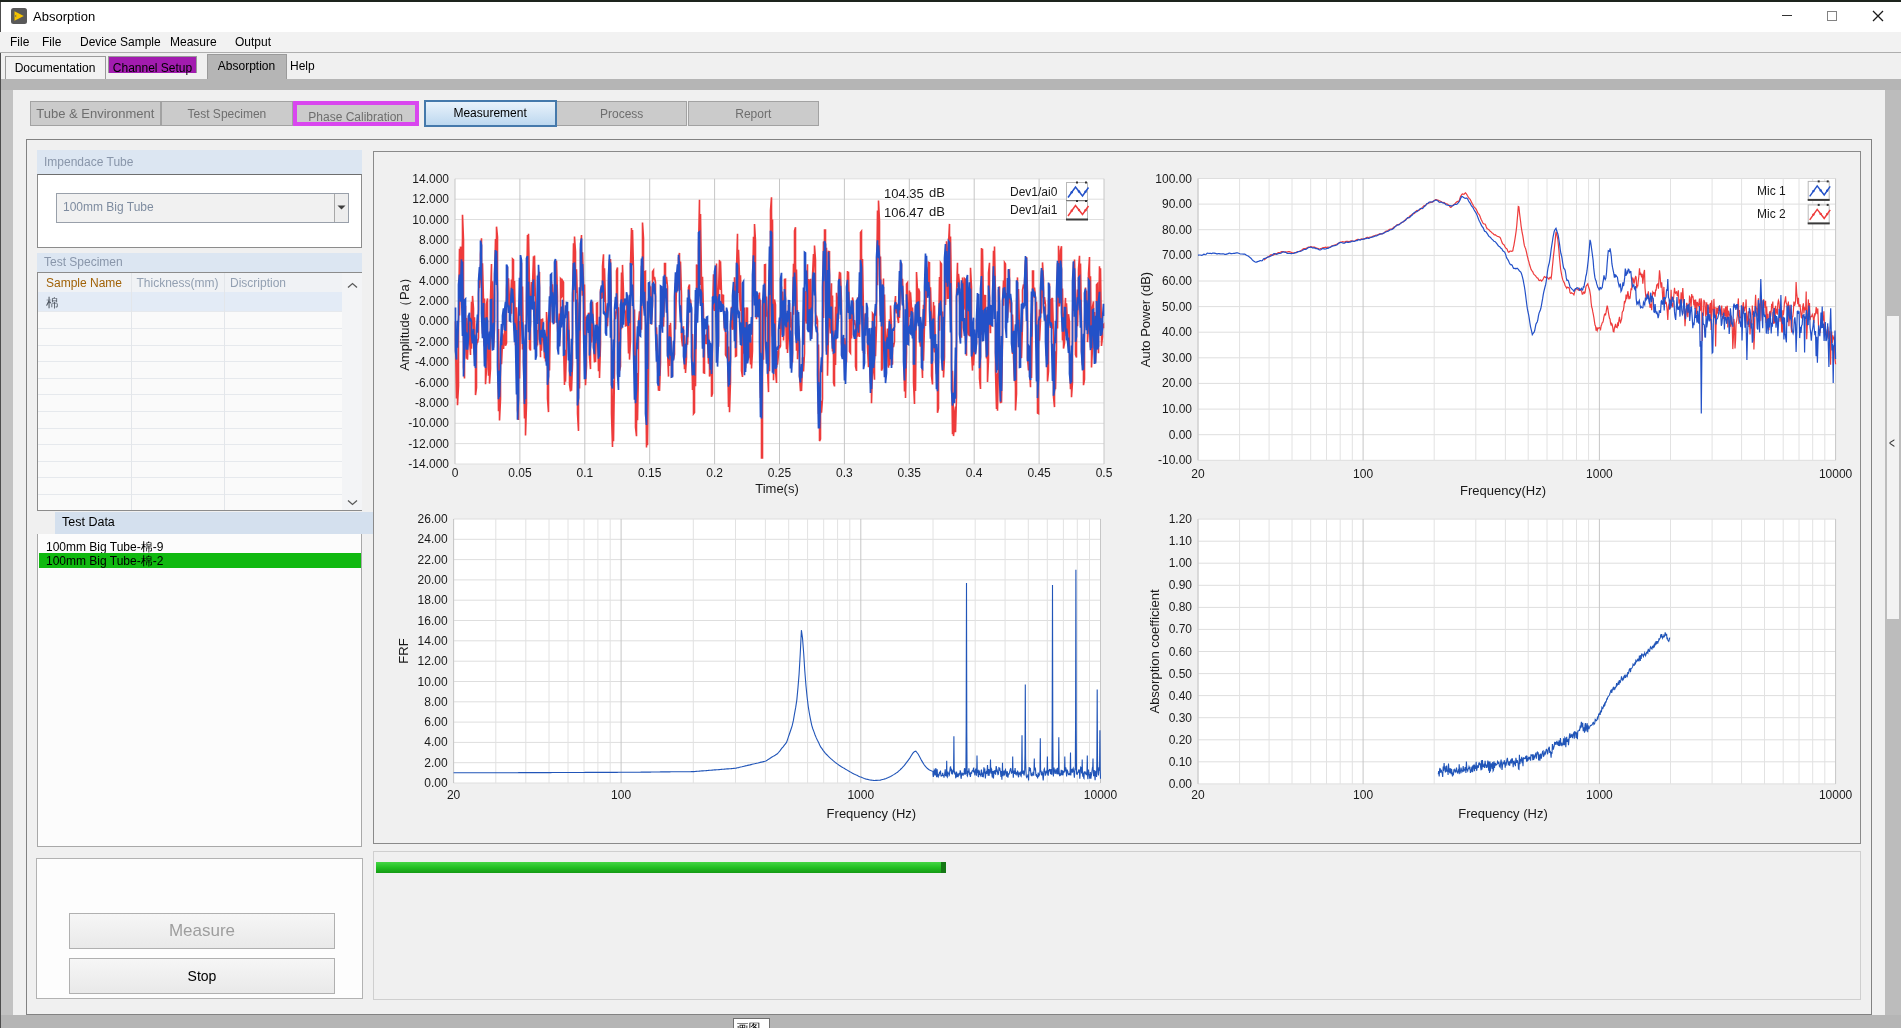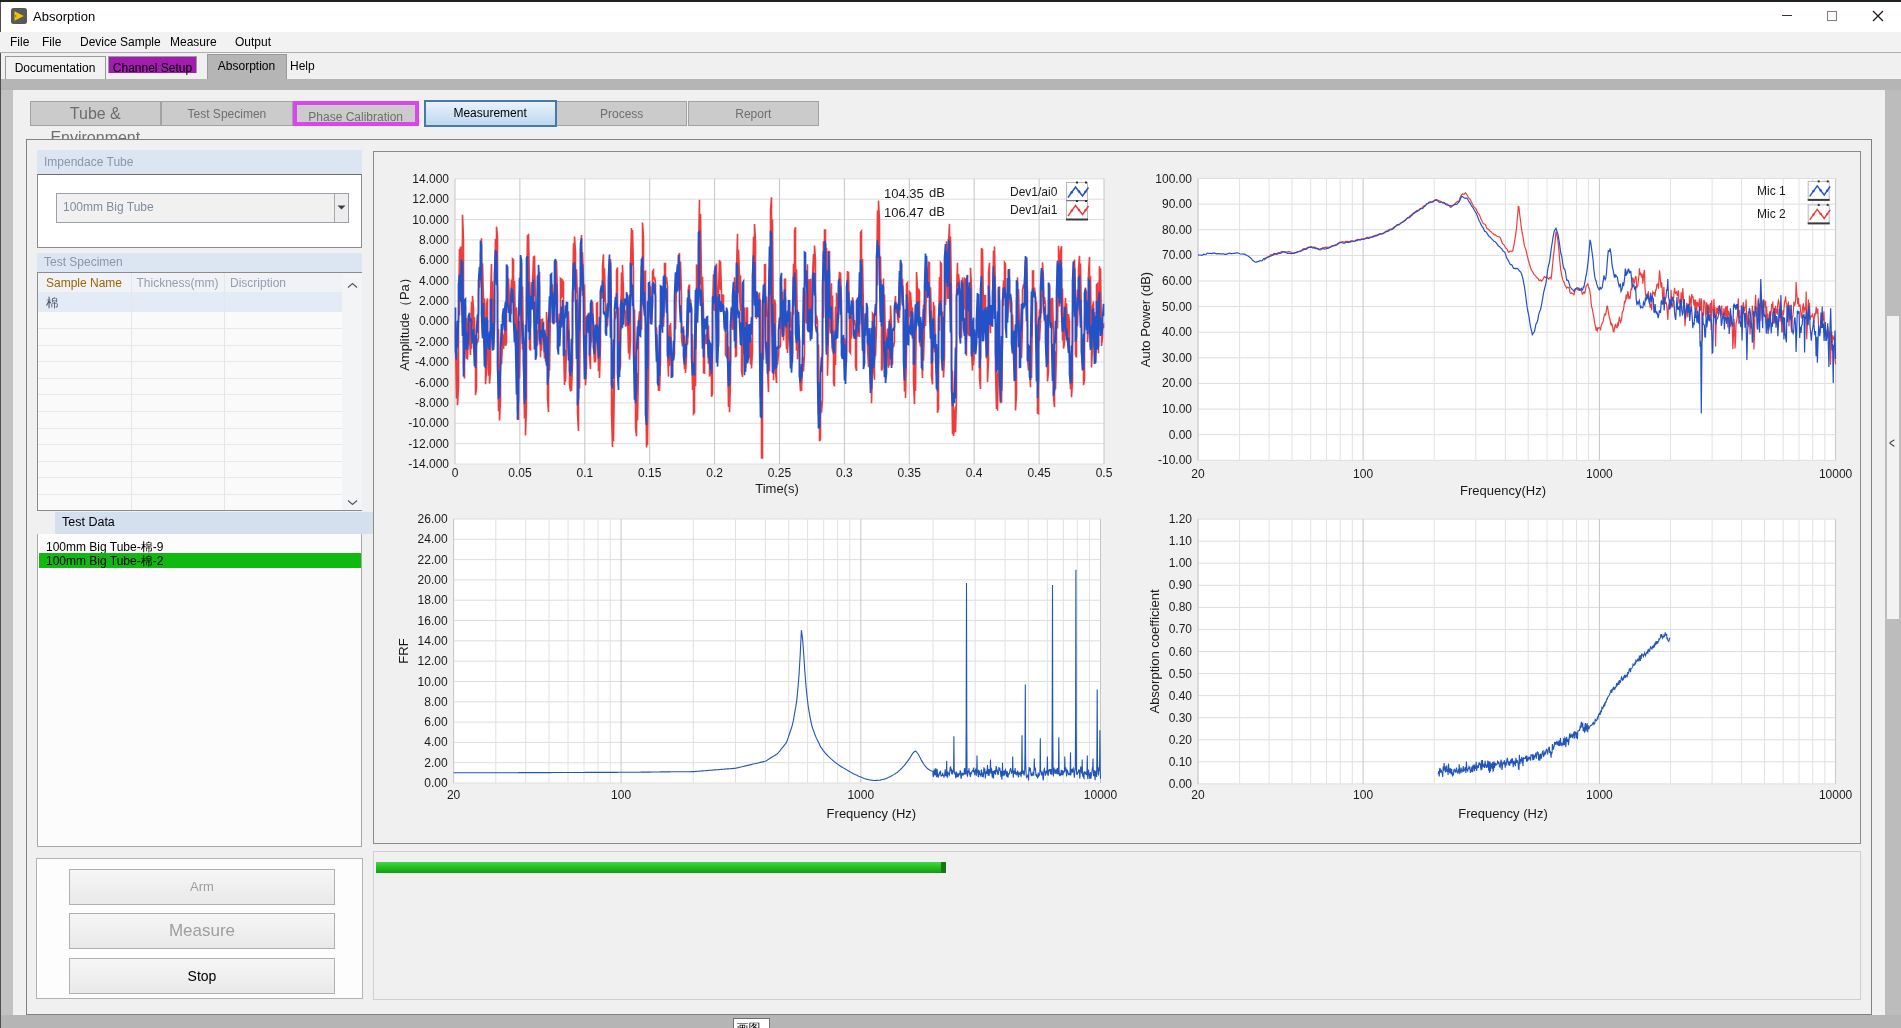--- a/index.html
+++ b/index.html
@@ -34,21 +34,21 @@
 
 <div class="abs" style="left:4.5px;top:56px;width:101px;height:23px;background:#f2f2f2;border:1px solid #9a9a9a;border-bottom:none;font-size:12px;text-align:center;line-height:22px;">Documentation</div>
 <div class="abs" style="left:108px;top:56px;width:89px;height:17px;background:#a21caf;border:1px solid #9a9a9a;border-bottom:none;font-size:12px;text-align:center;line-height:22px;">Channel Setup</div>
 <div class="abs" style="left:206.5px;top:54px;width:80px;height:25px;background:#b5b5b5;border:1px solid #9a9a9a;border-bottom:none;font-size:12px;text-align:center;line-height:23px;">Absorption</div>
 
 <div class="abs" style="left:1px;top:79px;width:1900px;height:10.5px;background:#b5b5b5;"></div>
 <div class="abs" style="left:1px;top:89.5px;width:12.3px;height:938.5px;background:#c2c2c2;"></div>
 <div class="abs" style="left:1884.7px;top:89.5px;width:16.3px;height:938.5px;background:#bcbcbc;"></div>
 <div class="abs" style="left:1px;top:1015.2px;width:1900px;height:12.8px;background:#b5b5b5;"></div>
 
-<div class="abs" style="left:29.5px;top:100.8px;width:131.6px;height:25.6px;background:#cbcbcb;border:1px solid #a2a2a2;font-size:16px;color:#6e6e6e;text-align:center;line-height:24px;">Tube &amp; Environment</div>
+<div class="abs" style="left:29.5px;top:100.8px;width:131.6px;height:25.6px;background:#cbcbcb;border:1px solid #a2a2a2;font-size:13px;color:#6e6e6e;text-align:center;line-height:24px;">Tube &amp; Environment</div>
 <div class="abs" style="left:161.1px;top:100.8px;width:131.6px;height:25.6px;background:#cbcbcb;border:1px solid #a2a2a2;font-size:12px;color:#6e6e6e;text-align:center;line-height:24px;">Test Specimen</div>
 <div class="abs" style="left:292.7px;top:100.8px;width:126px;height:25.6px;background:#cbcbcb;border:4px solid #d946ef;font-size:12px;color:#6e6e6e;text-align:center;line-height:24px;">Phase Calibration</div>
 <div class="abs" style="left:423.6px;top:100.3px;width:133.0px;height:26.7px;background:linear-gradient(#e9f2fb,#bdd8ef);border:2px solid #4579ab;font-size:12px;color:#000;text-align:center;line-height:23px;z-index:3;">Measurement</div>
 <div class="abs" style="left:555.9px;top:100.8px;width:131.6px;height:25.6px;background:#cbcbcb;border:1px solid #a2a2a2;font-size:12px;color:#6e6e6e;text-align:center;line-height:24px;">Process</div>
 <div class="abs" style="left:687.5px;top:100.8px;width:131.6px;height:25.6px;background:#cbcbcb;border:1px solid #a2a2a2;font-size:12px;color:#6e6e6e;text-align:center;line-height:24px;">Report</div>
 
 <div class="abs" style="left:25.8px;top:138.7px;width:1846.5px;height:876.5px;background:#f0f0f0;border:1px solid #828282;"></div>
 
 <div class="abs" style="left:37px;top:150.4px;width:325px;height:40px;background:#dce6f2;font-size:12px;color:#8996aa;line-height:24px;padding-left:7px;">Impendace Tube</div>
 <div class="abs" style="left:37px;top:174.4px;width:325px;height:74px;background:#fff;border:1px solid #8c8c8c;border-top-color:#6e6e6e;"></div>
@@ -92,21 +92,20 @@
 
 <div class="abs" style="left:37px;top:512.2px;width:325px;height:21.8px;background:#d4e0ee;font-size:12.5px;color:#000;line-height:21px;padding-left:7px;margin-left:18px;">Test Data</div>
 <div class="abs" style="left:37px;top:534px;width:325px;height:313px;background:#fcfcfc;border:1px solid #a8a8a8;border-top:none;">
   <div class="abs" style="left:8px;top:5px;font-size:12px;color:#000;">100mm Big Tube-棉-9</div>
   <div class="abs" style="left:0.5px;top:19px;width:322px;height:14.5px;background:#10b910;">
     <div class="abs" style="left:7.5px;top:0px;font-size:12px;color:#000;">100mm Big Tube-棉-2</div>
   </div>
 </div>
 
 <div class="abs" style="left:36px;top:857.9px;width:326.5px;height:141.6px;background:#fdfdfd;border:1px solid #b2b2b2;">
-  <div class="abs" style="left:32px;top:10.3px;width:266px;height:35.4px;background:linear-gradient(#f6f6f6,#e9e9e9);border:1px solid #b0b0b0;font-size:13px;color:#9e9e9e;text-align:center;line-height:34px;">Arm</div>
   <div class="abs" style="left:32px;top:54.4px;width:266px;height:35.5px;background:linear-gradient(#f6f6f6,#e9e9e9);border:1px solid #b0b0b0;font-size:17px;color:#9e9e9e;text-align:center;line-height:34px;">Measure</div>
   <div class="abs" style="left:32px;top:99.6px;width:266px;height:35.4px;background:linear-gradient(#f6f6f6,#e9e9e9);border:1px solid #b0b0b0;font-size:14px;color:#000;text-align:center;line-height:34px;">Stop</div>
 </div>
 
 <div class="abs" style="left:373px;top:150.8px;width:1487.5px;height:693.5px;background:#f0f0f0;border:1px solid #8a8a8a;"></div>
 <div class="abs" style="left:373px;top:850.8px;width:1487.5px;height:149px;background:#f0f0f0;border:1px solid #cfcfcf;"></div>
 
 <div class="abs" style="left:375.5px;top:861.6px;width:570px;height:11.3px;background:linear-gradient(#45d645,#22bf22 50%,#149a14);"></div>
 <div class="abs" style="left:940.5px;top:861.6px;width:5px;height:11.3px;background:#157815;"></div>
 

